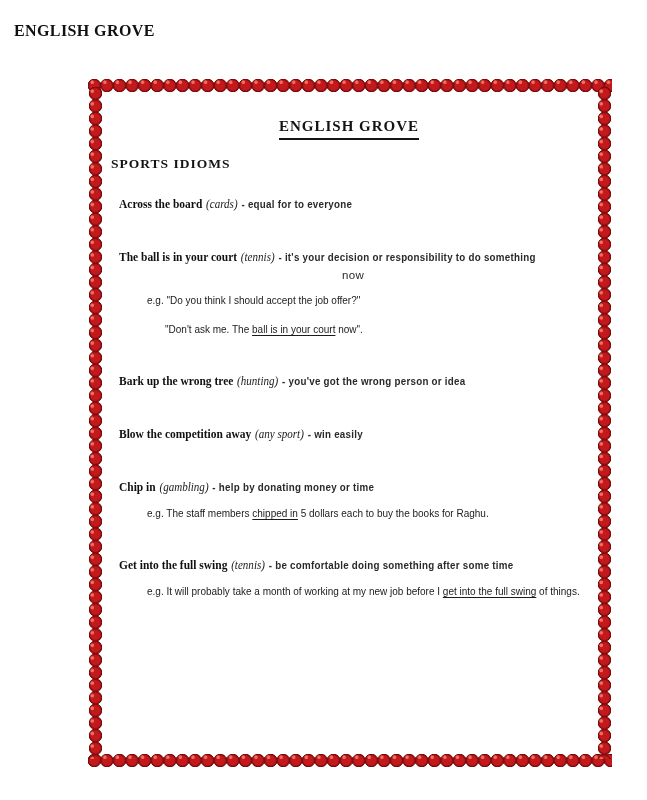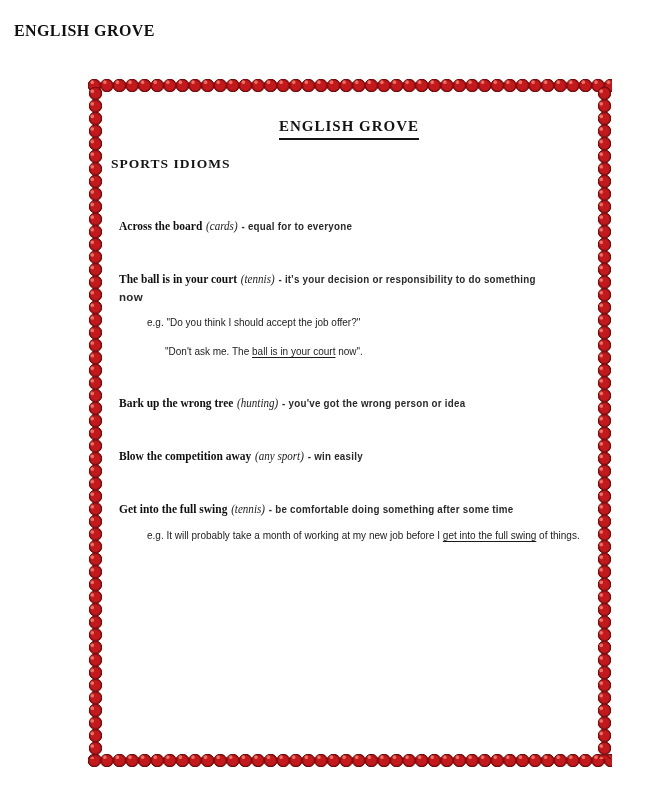--- a/index.html
+++ b/index.html
@@ -46,33 +46,33 @@
     font-family: "Liberation Serif", serif; font-weight: 700;
     font-size: 15px; letter-spacing: 1px; color: #141414;
     border-bottom: 2px solid #151515; padding-bottom: 3px;
   }
   .card-subtitle {
     text-align: left; margin-top: 16px;
     font-family: "Liberation Serif", serif; font-weight: 700;
     font-size: 13.5px; letter-spacing: 1px; color: #141414;
   }
 
-  .idiom-list { margin-top: 44px; padding-left: 8px; }
+  .idiom-list { margin-top: 22px; padding-left: 8px; }
   .entry { margin-bottom: 34px; }
 
   .entry-heading {
     white-space: nowrap; line-height: 17px;
     transform: scaleX(0.85); transform-origin: 0 0;
   }
   .idiom  { font-family: "Liberation Serif", serif; font-weight: 700; font-size: 13.5px; color: #101010; }
   .sport  { font-family: "Liberation Serif", serif; font-style: italic; font-size: 13px; color: #181818; }
   .def    { font-family: "Liberation Sans", sans-serif; font-weight: 700; font-size: 11.5px; letter-spacing: 0.3px; color: #2a2a2a; }
   .def-cont {
-    margin-top: 2px; line-height: 15px;
-    font-family: "Liberation Sans", sans-serif; font-weight: 700;
+    text-align: center; margin-top: 2px; line-height: 15px;
+    font-family: "Liberation Sans", sans-serif; font-weight: 400;
     font-size: 11.5px; letter-spacing: 0.3px; color: #2a2a2a;
   }
 
   .example {
     margin-left: 28px; margin-top: 10px; line-height: 15px;
     font-size: 11.5px; color: #1b1b1b; white-space: nowrap;
     transform: scaleX(0.87); transform-origin: 0 0;
   }
   .example.indent2 { margin-left: 46px; margin-top: 14px; }
   .example .u { text-decoration: underline; text-underline-offset: 2px; }
@@ -126,20 +126,30 @@
 
   <div class="entry">
     <div class="entry-heading">
       <span class="idiom">Blow the competition away</span>
       <span class="sport"> (any sport)</span>
       <span class="def"> - win easily</span>
     </div>
   </div>
 
 
+  <div class="entry">
+    <div class="entry-heading">
+      <span class="idiom">Chip in</span>
+      <span class="sport"> (gambling)</span>
+      <span class="def"> - help by donating money or time</span>
+    </div>
+    <div class="examples">
+            <div class="example"><span>e.g. The staff members </span><span class="u">chipped in</span><span> 5 dollars each to buy the books for Raghu.</span></div>
+          </div>
+  </div>
 
   <div class="entry">
     <div class="entry-heading">
       <span class="idiom">Get into the full swing</span>
       <span class="sport"> (tennis)</span>
       <span class="def"> - be comfortable doing something after some time</span>
     </div>
     <div class="examples">
             <div class="example"><span>e.g. It will probably take a month of working at my new job before I </span><span class="u">get into the full swing</span><span> of things.</span></div>
           </div>

